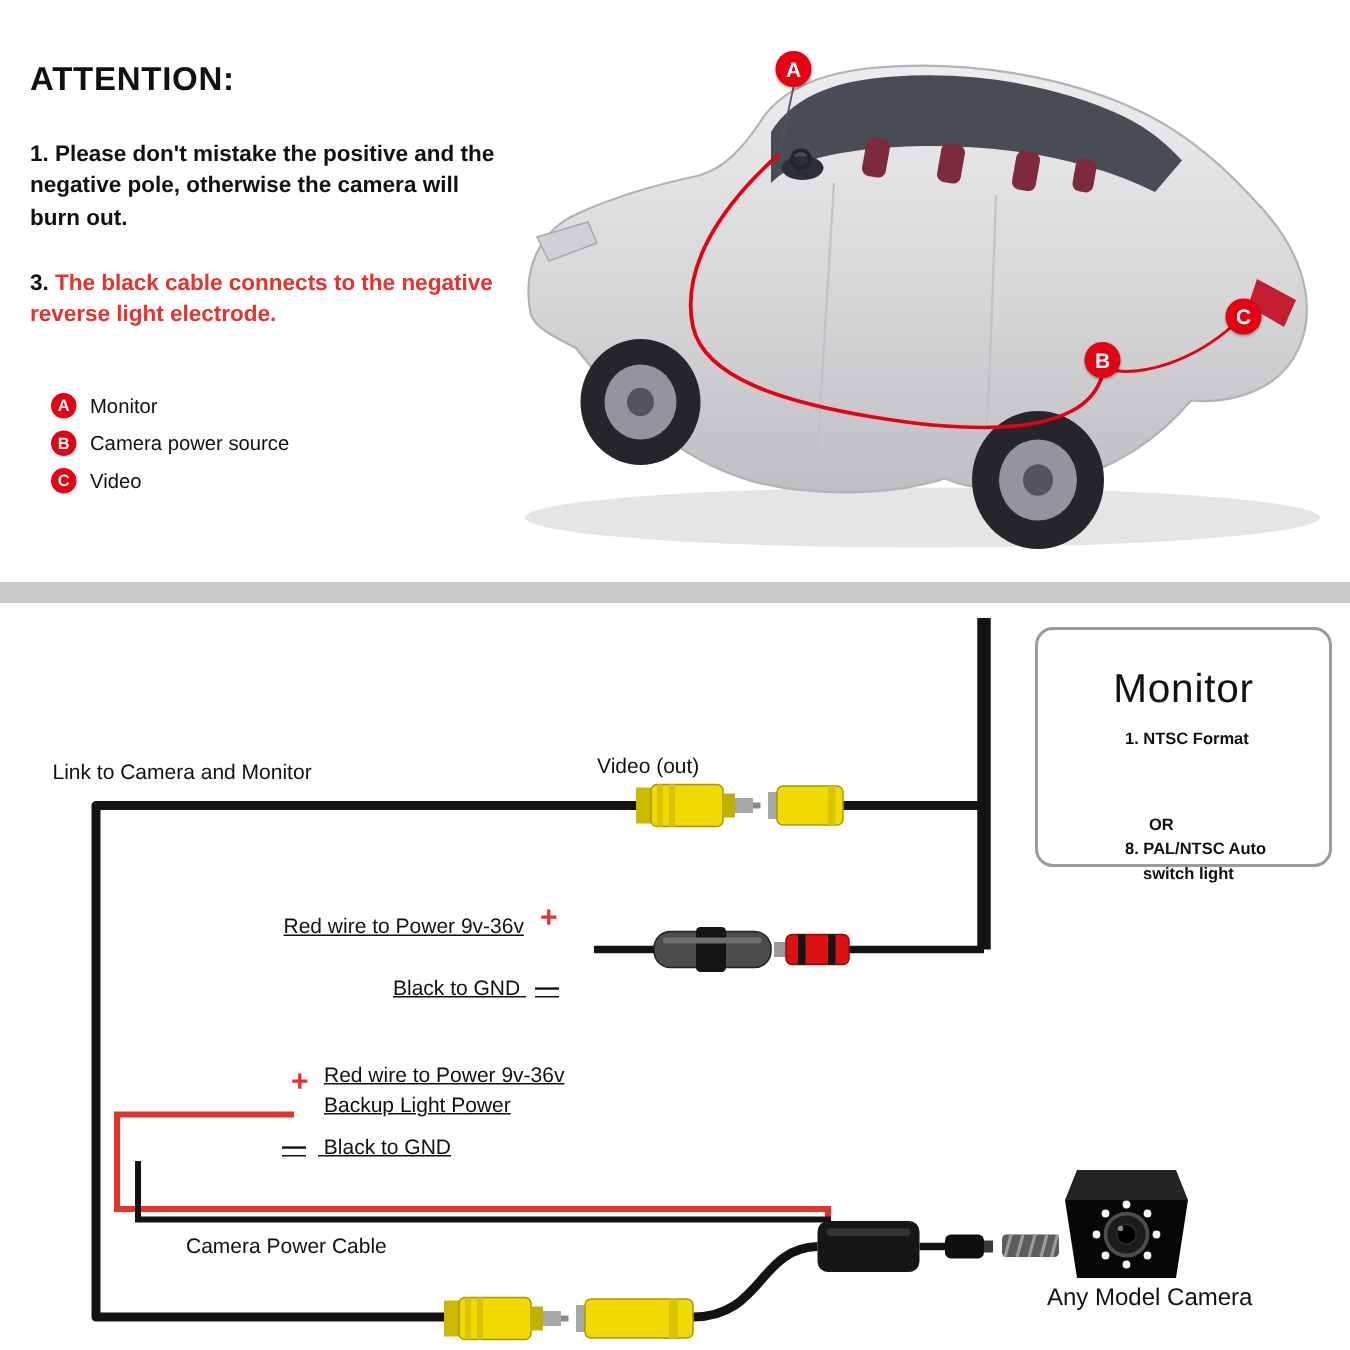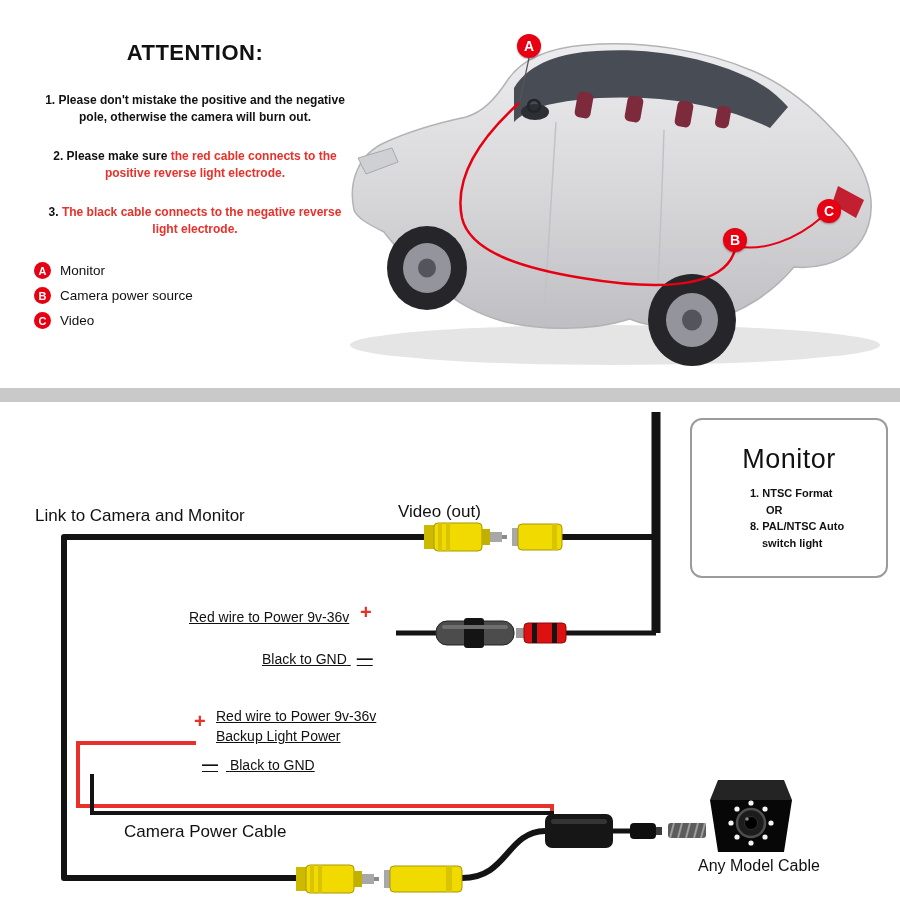--- a/index.html
+++ b/index.html
@@ -3,46 +3,46 @@
 <meta charset="utf-8">
 <style>
   html,body{margin:0;padding:0;}
   body{
     width:900px;height:900px;position:relative;background:#fff;
     font-family:"Liberation Sans","DejaVu Sans",sans-serif;color:#111;overflow:hidden;
   }
   .abs{position:absolute;}
 
   
-  .attention{left:38px;top:40px;width:314px;text-align:center;}
+  .attention{left:20px;top:40px;width:314px;}
   .attention-title{font-size:22px;font-weight:800;letter-spacing:.5px;margin:0 0 26px 0;}
-  .attention-item{font-size:12px;line-height:1.42;font-weight:700;margin:0 0 22px 0;}
+  .attention-item{font-size:15px;line-height:1.42;font-weight:700;margin:0 0 22px 0;}
   .red-text{color:#e8312a;}
 
   .legend{left:34px;top:262px;}
   .legend-row{display:flex;align-items:center;margin-bottom:8px;}
   .legend-dot{width:17px;height:17px;border-radius:50%;background:#e60012;color:#fff;
     font-size:11px;font-weight:700;display:flex;align-items:center;justify-content:center;margin-right:9px;}
   .legend-label{font-size:13.5px;}
 
   .marker{width:24px;height:24px;border-radius:50%;background:#e60012;color:#fff;font-weight:700;
     font-size:14px;display:flex;align-items:center;justify-content:center;box-shadow:0 1px 2px rgba(0,0,0,.35);}
 
   .band{left:0;top:388px;width:900px;height:14px;background:#c9c9c9;}
 
   
   .bottom{left:0;top:402px;width:900px;height:498px;}
 
   .monitor-box{left:690px;top:16px;width:194px;height:156px;border:2px solid #9b9b9b;border-radius:12px;background:#fff;}
   .monitor-title{text-align:center;margin-top:24px;font-size:27px;letter-spacing:.5px;}
   .monitor-lines{margin:10px 0 0 58px;font-size:11px;line-height:1.5;font-weight:bold;}
-  .indent1{padding-left:16px;}
+  .indent1{padding-left:16px;margin-top:40px;}
   .indent2{padding-left:12px;}
 
-  .lbl{font-size:17px;white-space:nowrap;}
+  .lbl{font-size:14px;white-space:nowrap;}
   .lbl-sm{font-size:14px;white-space:nowrap;text-decoration:underline;}
   .lbl-bold{font-weight:400;}
   .plus{color:#e8312a;font-size:20px;font-weight:700;}
   .dash{font-size:16px;font-weight:700;}
 </style>
 </head>
 <body>
 
 <svg class="abs" style="left:0;top:0" width="900" height="390" viewBox="0 0 900 390">
   <defs>
@@ -88,23 +88,20 @@
   <path d="M 736 246 C 762 252 796 240 822 217" fill="none" stroke="#e60012" stroke-width="2"></path>
   <line x1="529" y1="58" x2="520" y2="100" stroke="#555" stroke-width="1.2"></line>
 </svg>
 
 <div class="abs attention">
   <h1 class="attention-title">ATTENTION:</h1>
   <p class="attention-item">
     <span>1. Please don't mistake the positive and the negative pole, otherwise the camera will burn out.</span><span class="red-text"></span>
   </p>
   <p class="attention-item">
-    <span>2. Please make sure </span><span class="red-text">the red cable connects to the positive reverse light electrode.</span>
-  </p>
-  <p class="attention-item">
     <span>3. </span><span class="red-text">The black cable connects to the negative reverse light electrode.</span>
   </p>
 </div>
 
 <div class="abs legend">
   <div class="legend-row">
     <div class="legend-dot">A</div>
     <span class="legend-label">Monitor</span>
   </div>
   <div class="legend-row">
@@ -244,20 +241,20 @@
   <div class="abs lbl-sm" style="left:189px;top:207px">Red wire to Power 9v-36v</div>
   <div class="abs plus" style="left:360px;top:199px">+</div>
   <div class="abs lbl-sm" style="left:262px;top:248px">
     <span>Black to GND</span>
     <span class="dash" style="margin-left:6px">—</span>
   </div>
 
   <div class="abs plus" style="left:194px;top:308px">+</div>
   <div class="abs lbl-sm" style="left:216px;top:306px">Red wire to Power 9v-36v</div>
   <div class="abs lbl-sm" style="left:216px;top:326px">Backup Light Power</div>
-  <div class="abs lbl-sm" style="left:202px;top:354px">
+  <div class="abs lbl-sm" style="left:188px;top:354px">
     <span class="dash" style="margin-right:8px">—</span>
     <span>Black to GND</span>
   </div>
 
   <div class="abs lbl lbl-bold" style="left:124px;top:420px">Camera Power Cable</div>
-  <div class="abs lbl lbl-bold" style="left:698px;top:455px;font-size:16px">Any Model Cable</div>
+  <div class="abs lbl lbl-bold" style="left:698px;top:455px;font-size:16px">Any Model Camera</div>
 </div>
 
 </body></html>

